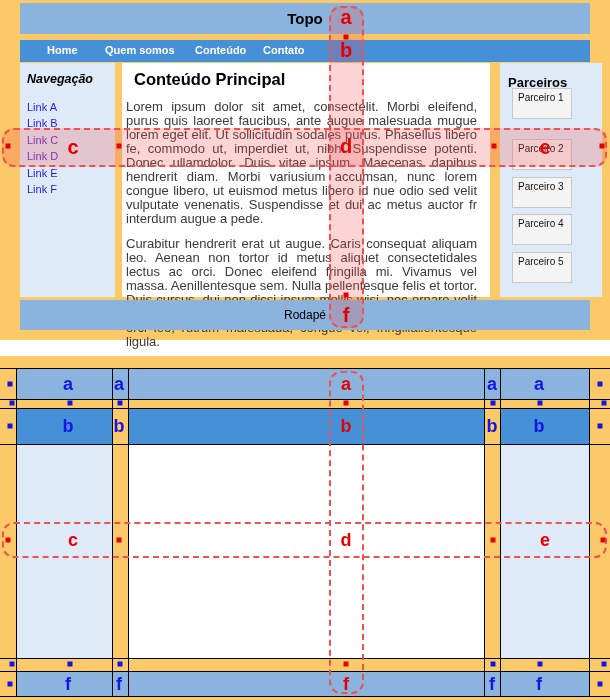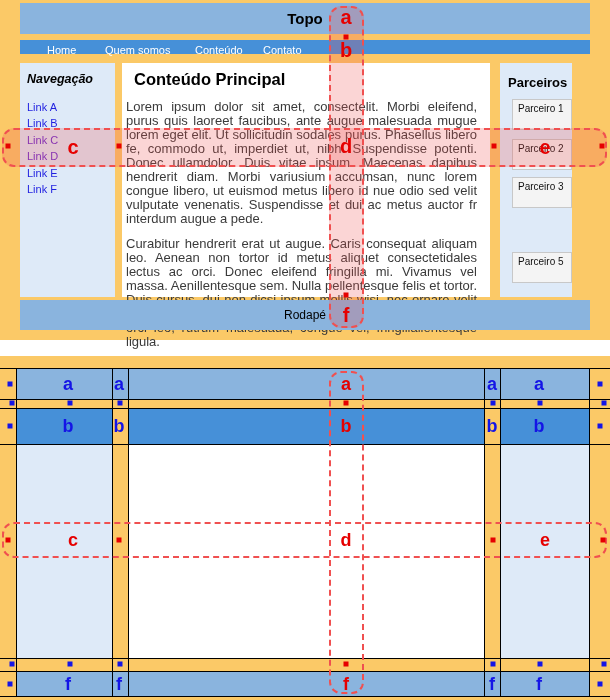--- a/index.html
+++ b/index.html
@@ -6,35 +6,35 @@
   body{width:610px;height:700px;position:relative;background:#fff;
        font-family:"Liberation Sans",sans-serif;overflow:hidden;}
   .abs{position:absolute;}
   
   #mockup{left:0;top:0;width:610px;height:340px;background:var(--orange);}
   .bar-light{background:var(--bar-light);}
   .bar-dark{background:var(--bar-dark);}
   .panel{background:var(--panel);}
   #m-header{left:20px;top:3px;width:570px;height:31px;text-align:center;
             font-weight:bold;font-size:15px;line-height:31px;color:#000;}
-  #m-nav{left:20px;top:40px;width:570px;height:14px;}
+  #m-nav{left:20px;top:40px;width:570px;height:22px;font-weight:bold;}
   #m-nav span{position:absolute;top:0;height:21px;line-height:21px;
               font-size:11px;color:#fff;cursor:default;}
   #m-sidebar{left:20px;top:63px;width:95px;height:234px;}
   .side-title{font-weight:bold;font-size:12.5px;color:#000;}
   #m-sidebar .side-title{position:absolute;left:7px;top:9px;font-style:italic;}
   #m-links{position:absolute;left:7px;top:36px;}
   #m-links a{display:block;font-size:11px;line-height:16.4px;
              color:var(--link);text-decoration:none;}
   #m-links a.visited{color:var(--link-visited);}
   #m-main{left:122px;top:63px;width:368px;height:234px;background:#fff;}
   #m-main h1{margin:7px 12px 0 12px;font-size:16.5px;color:#000;}
   #m-main p{margin:11px 13px 0 4px;font-size:13px;line-height:14px;
             color:#3a3a3a;text-align:justify;}
-  #m-partners{left:500px;top:63px;width:72px;height:234px;}
+  #m-partners{left:500px;top:63px;width:102px;height:234px;}
   #m-partners .side-title{position:absolute;left:8px;top:12px;font-size:13px;}
   .pbox{position:absolute;left:12px;width:60px;height:31px;
         background:var(--box-bg);border:1px solid var(--box-border);
         font-size:10px;color:#111;padding:3px 0 0 5px;box-sizing:border-box;}
   #m-footer{left:20px;top:300px;width:570px;height:30px;text-align:center;
             font-size:12px;line-height:30px;color:#000;}
   
   .band{border:2px dashed var(--red-dash);border-radius:12px;box-sizing:border-box;z-index:30;}
   .band.fill{background:var(--red-fill);}
   .rl,.bl{z-index:40;font-weight:bold;transform:translate(-50%,-50%);line-height:1;}
@@ -77,23 +77,24 @@
   </div>
 
   <div class="abs" id="m-main">
     <h1>Conteúdo Principal</h1>
     <p>Lorem ipsum dolor sit amet, consectelit. Morbi eleifend, purus quis laoreet faucibus, ante augue malesuada mugue lorem eget elit. Ut sollicitudin sodales purus. Phasellus libero fe, commodo ut, imperdiet ut, nibh. Suspendisse potenti. Donec ullamdolor. Duis vitae ipsum. Maecenas dapibus hendrerit diam. Morbi variusium accumsan, nunc lorem congue libero, ut euismod metus libero id nue odio sed velit vulputate venenatis. Suspendisse et dui ac metus auctor fr interdum augue a pede.</p>
     <p>Curabitur hendrerit erat ut augue. Caris consequat aliquam leo. Aenean non tortor id metus aliquet consectetidales lectus ac orci. Donec eleifend fringilla mi. Vivamus vel massa. Aenillentesque sem. Nulla pellentesque felis et tortor. Duis cursus, dui non dicsi ipsum mollis wisi, nec ornare velit ipsum eget enim. In sed felis. Phantum sodales nulla. Etiam orci leo, rutrum malesuada, congue vel, fringillallentesque ligula.</p>
   </div>
 
   <div class="abs panel" id="m-partners">
     <div class="side-title">Parceiros</div>
-    <div class="pbox" style="top:36px">Parceiro 1</div>
+    <div class="pbox" style="top:25px">Parceiro 1</div>
     <div class="pbox" style="top:76px">Parceiro 2</div>
     <div class="pbox" style="top:114px">Parceiro 3</div>
+    <div class="pbox" style="top:151px">Parceiro 4</div>
     <div class="pbox" style="top:189px">Parceiro 5</div>
   </div>
 
   <div class="abs bar-light" id="m-footer">Rodapé</div>
 
   <div class="abs band fill" style="left:329px;top:6px;width:35px;height:322px"></div>
   <div class="abs band fill" style="left:2px;top:128px;width:605px;height:39px"></div>
 
   <span class="abs rl" style="left:346px;top:17px">a</span>
   <span class="abs rl" style="left:346px;top:50px">b</span>

